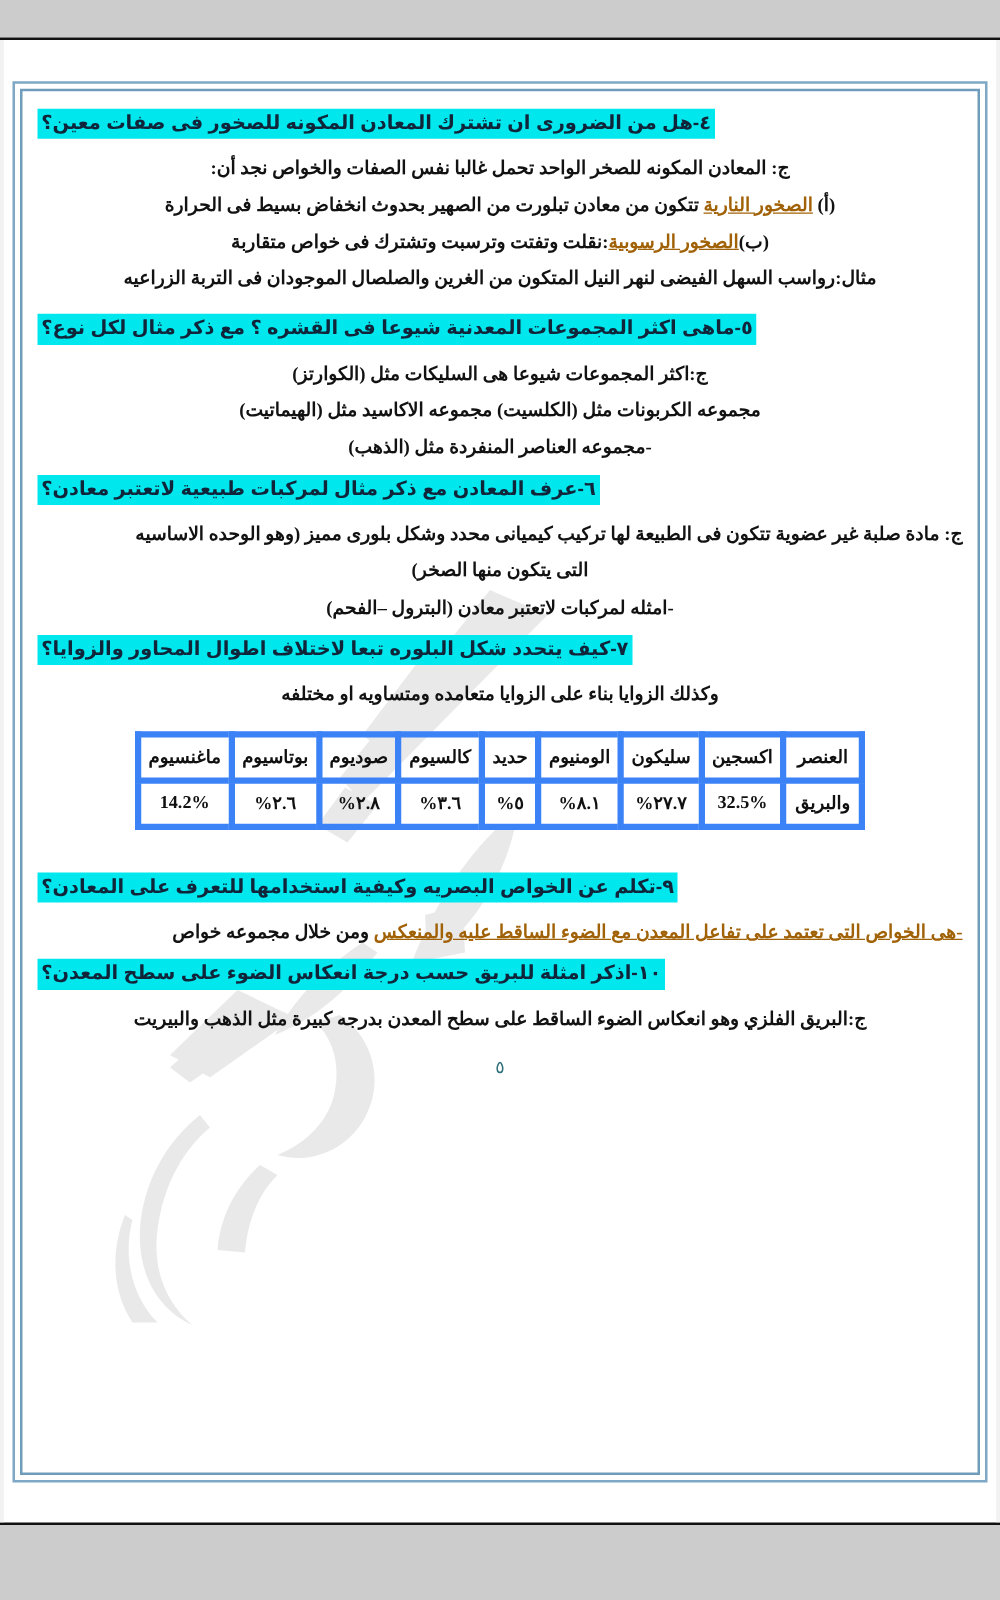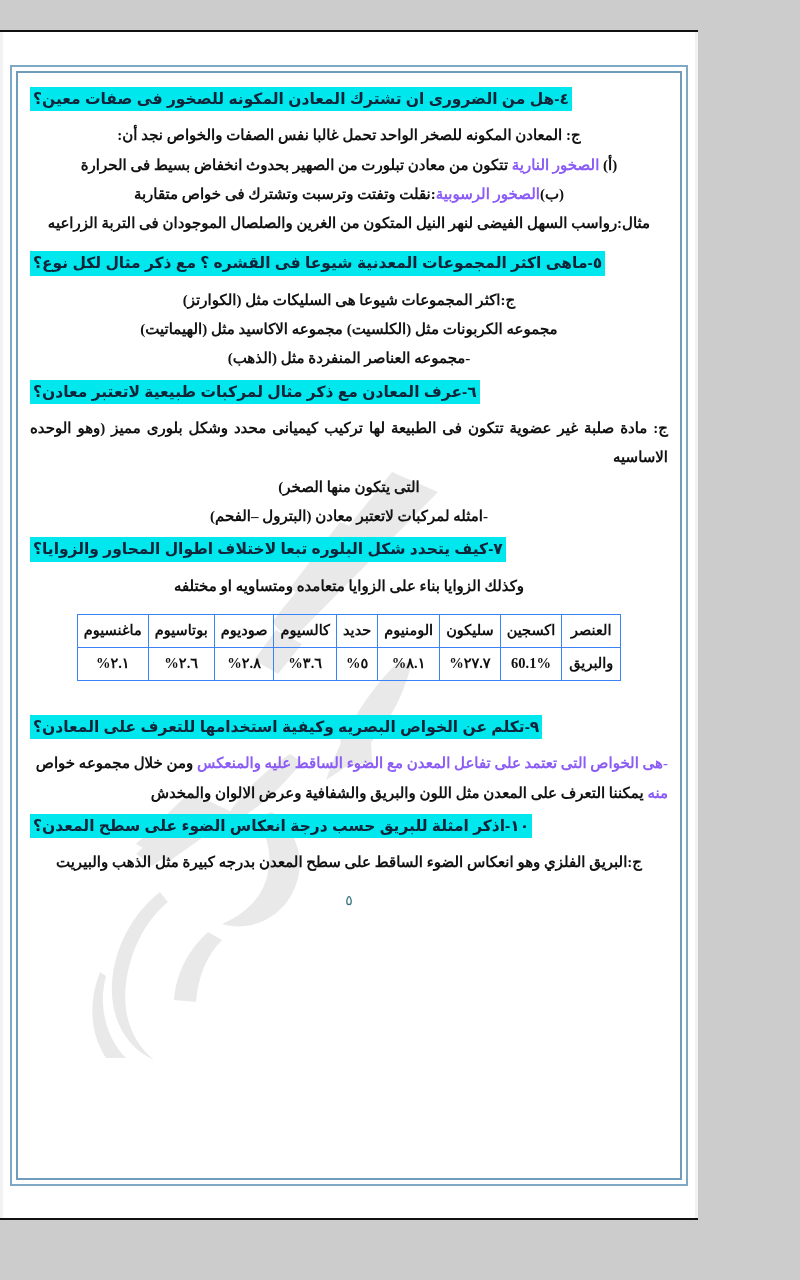--- a/index.html
+++ b/index.html
@@ -14,21 +14,21 @@
     font-family: "Liberation Serif", "DejaVu Serif", serif;
     overflow: hidden;
     position: relative;
   }
 
   
   .page-sheet {
     position: absolute;
     left: 0;
     top: 30px;
-    width: 698px;
+    width: 800px;
     height: 1190px;
     background: #ffffff;
     box-sizing: border-box;
     border-top: 2px solid #111;
     border-bottom: 2px solid #111;
     overflow: hidden;
   }
   .sheet-edge-left,
   .sheet-edge-right {
     position: absolute;
@@ -107,42 +107,42 @@
     font-size: 15px;
     line-height: 1.95;
     color: #121212;
     margin: 0;
     text-align: center;
     direction: rtl;
   }
   .answer.center { }
   .answer.justify{ text-align: justify; text-align-last: right; }
 
-  .red { color: #8b5cf6; }
+  .red { color: #a16207; text-decoration: underline; }
 
   .sp-s  { height: 6px; }
   .sp-m  { height: 13px; }
   .sp-xl { height: 34px; }
 
   
   .table-wrap {
     display: flex;
     justify-content: center;
     margin: 7px 0 0 0;
   }
   table.elements {
     border-collapse: collapse;
     direction: rtl;
     font-family: "Liberation Serif", "DejaVu Serif", serif;
     font-weight: bold;
     font-size: 14.5px;
     color: #101010;
   }
   table.elements td {
-    border: 1px solid #3b82f6;
+    border: 5px solid #3b82f6;
     padding: 5px 6px;
     text-align: center;
     white-space: nowrap;
     height: 22px;
   }
   table.elements td.lbl {
     padding: 5px 7px;
   }
 
   
@@ -239,45 +239,42 @@
             <td>سليكون</td>
             <td>الومنيوم</td>
             <td>حديد</td>
             <td>كالسيوم</td>
             <td>صوديوم</td>
             <td>بوتاسيوم</td>
             <td>ماغنسيوم</td>
           </tr>
           <tr>
             <td class="lbl">والبريق</td>
-            <td>60.1%</td>
+            <td>32.5%</td>
             <td>٢٧.٧%</td>
             <td>٨.١%</td>
             <td>٥%</td>
             <td>٣.٦%</td>
             <td>٢.٨%</td>
             <td>٢.٦%</td>
-            <td>٢.١%</td>
+            <td>14.2%</td>
           </tr>
         </tbody>
       </table>
     </div>
 
     <div class="sp-xl"></div>
 
     <div class="q-row">
       <span class="question">٩-تكلم عن الخواص البصريه وكيفية استخدامها للتعرف على المعادن؟</span>
     </div>
     <div class="sp-s"></div>
     <p class="answer justify">
       <span class="red">-هى الخواص التى تعتمد على تفاعل المعدن مع الضوء الساقط عليه والمنعكس</span><span>   ومن خلال مجموعه خواص</span>
     </p>
-    <p class="answer justify">
-      <span class="red">منه</span><span> يمكننا التعرف على المعدن مثل اللون والبريق والشفافية وعرض الالوان والمخدش</span>
-    </p>
 
     <div class="sp-s"></div>
 
     <div class="q-row">
       <span class="question">١٠-اذكر امثلة للبريق حسب درجة انعكاس الضوء على سطح المعدن؟</span>
     </div>
     <div class="sp-s"></div>
     <p class="answer center">ج:البريق الفلزي وهو انعكاس الضوء الساقط على سطح المعدن بدرجه كبيرة مثل الذهب والبيريت</p>
 
     <div class="page-no">٥</div>

